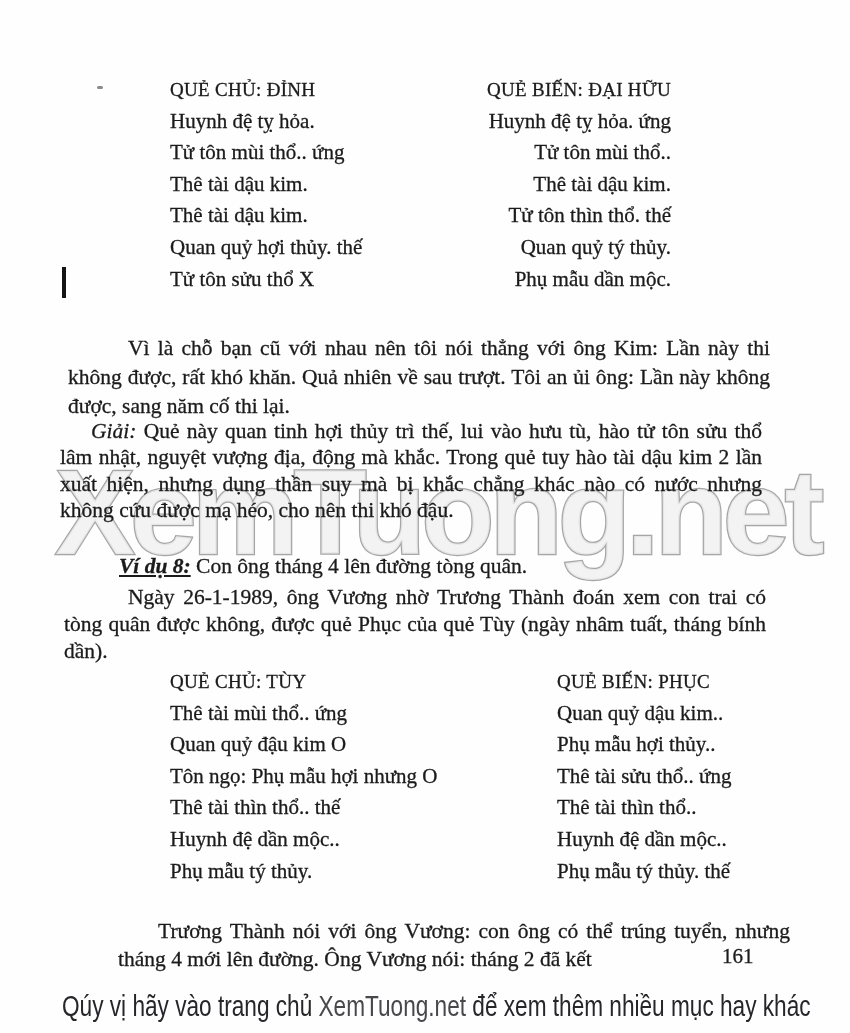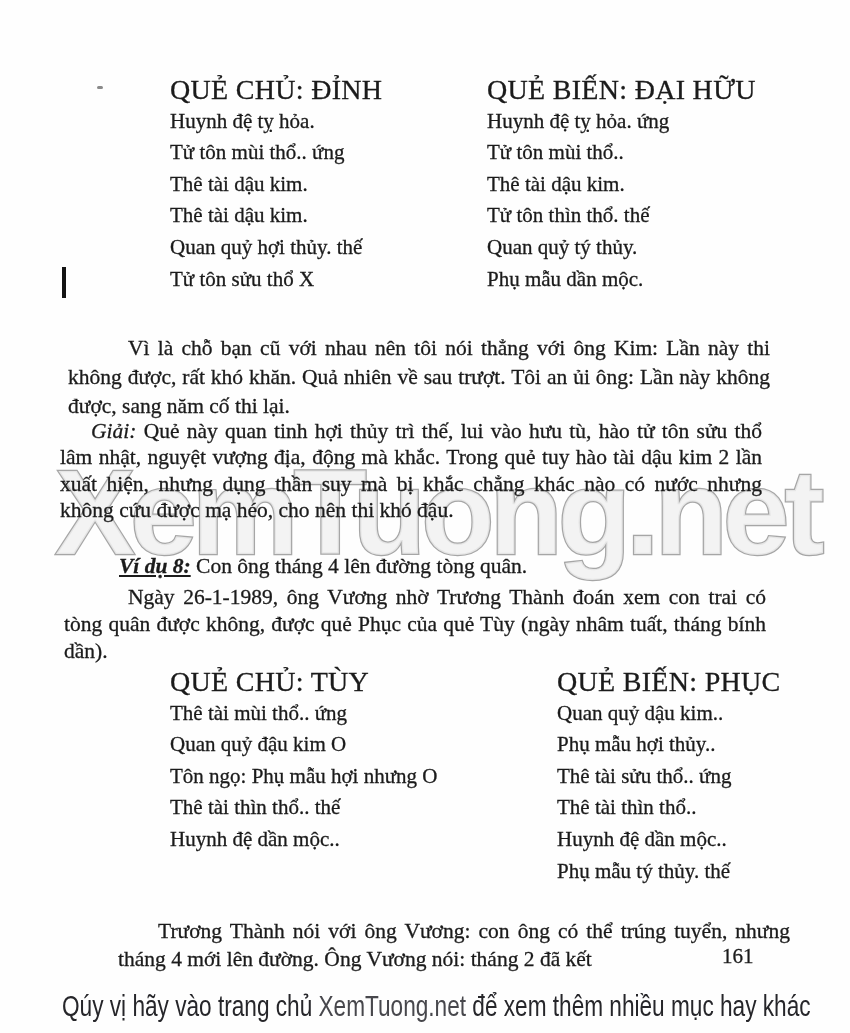--- a/index.html
+++ b/index.html
@@ -19,21 +19,21 @@
     paint-order:stroke fill;
     opacity:0.9;
     user-select:none;
   }
   
   .hex-col {
     position:absolute; z-index:2; white-space:nowrap;
     font-size:21px; line-height:31.6px;
     -webkit-text-stroke:0.3px currentColor;
   }
-  .hex-title { font-size:28px; letter-spacing:0.3px; }
+  .hex-title { font-size:19px; letter-spacing:0.3px; }
   
   .para {
     position:absolute; z-index:2; text-align:justify;
     font-size:21.5px;
     -webkit-text-stroke:0.3px currentColor;
   }
   #p1 { left:68px;  top:310px; width:702px; line-height:29px;   text-indent:60px;margin-top:24px; }
   #p2 { left:60px;  top:396px; width:702px; line-height:26.5px; text-indent:31px; }
   #p3 { left:64px;  top:530px; width:702px; line-height:29px;   text-indent:55px; text-align:left; }
   #p4 { left:64px;  top:562px; width:702px; line-height:27px;   text-indent:64px; }
@@ -74,21 +74,21 @@
 
   <div class="hex-col" style="left:170px; top:74px;">
     <div class="hex-title">QUẺ CHỦ: ĐỈNH</div>
     <div class="hex-line">Huynh đệ tỵ hỏa.</div>
     <div class="hex-line">Tử tôn mùi thổ.. ứng</div>
     <div class="hex-line">Thê tài dậu kim.</div>
     <div class="hex-line">Thê tài dậu kim.</div>
     <div class="hex-line">Quan quỷ hợi thủy. thế</div>
     <div class="hex-line">Tử tôn sửu thổ X</div>
   </div>
-  <div class="hex-col" style="left:487px; top:74px;">
+  <div class="hex-col" style="left:487px; top:74px;text-align:right;">
     <div class="hex-title">QUẺ BIẾN: ĐẠI HỮU</div>
     <div class="hex-line">Huynh đệ tỵ hỏa. ứng</div>
     <div class="hex-line">Tử tôn mùi thổ..</div>
     <div class="hex-line">Thê tài dậu kim.</div>
     <div class="hex-line">Tử tôn thìn thổ. thế</div>
     <div class="hex-line">Quan quỷ tý thủy.</div>
     <div class="hex-line">Phụ mẫu dần mộc.</div>
   </div>
 
   <p class="para" id="p1">Vì là chỗ bạn cũ với nhau nên tôi nói thẳng với ông Kim: Lần này thi không được, rất khó khăn. Quả nhiên về sau trượt. Tôi an ủi ông: Lần này không được, sang năm cố thi lại.</p>
@@ -99,20 +99,21 @@
 
   <p class="para" id="p4">Ngày 26-1-1989, ông Vương nhờ Trương Thành đoán xem con trai có tòng quân được không, được quẻ Phục của quẻ Tùy (ngày nhâm tuất, tháng bính dần).</p>
 
   <div class="hex-col" style="left:170px; top:666px;">
     <div class="hex-title">QUẺ CHỦ: TÙY</div>
     <div class="hex-line">Thê tài mùi thổ.. ứng</div>
     <div class="hex-line">Quan quỷ đậu kim O</div>
     <div class="hex-line">Tôn ngọ: Phụ mẫu hợi nhưng O</div>
     <div class="hex-line">Thê tài thìn thổ.. thế</div>
     <div class="hex-line">Huynh đệ dần mộc..</div>
+    <div class="hex-line">Phụ mẫu tý thủy.</div>
   </div>
   <div class="hex-col" style="left:557px; top:666px;">
     <div class="hex-title">QUẺ BIẾN: PHỤC</div>
     <div class="hex-line">Quan quỷ dậu kim..</div>
     <div class="hex-line">Phụ mẫu hợi thủy..</div>
     <div class="hex-line">Thê tài sửu thổ.. ứng</div>
     <div class="hex-line">Thê tài thìn thổ..</div>
     <div class="hex-line">Huynh đệ dần mộc..</div>
     <div class="hex-line">Phụ mẫu tý thủy. thế</div>
   </div>

